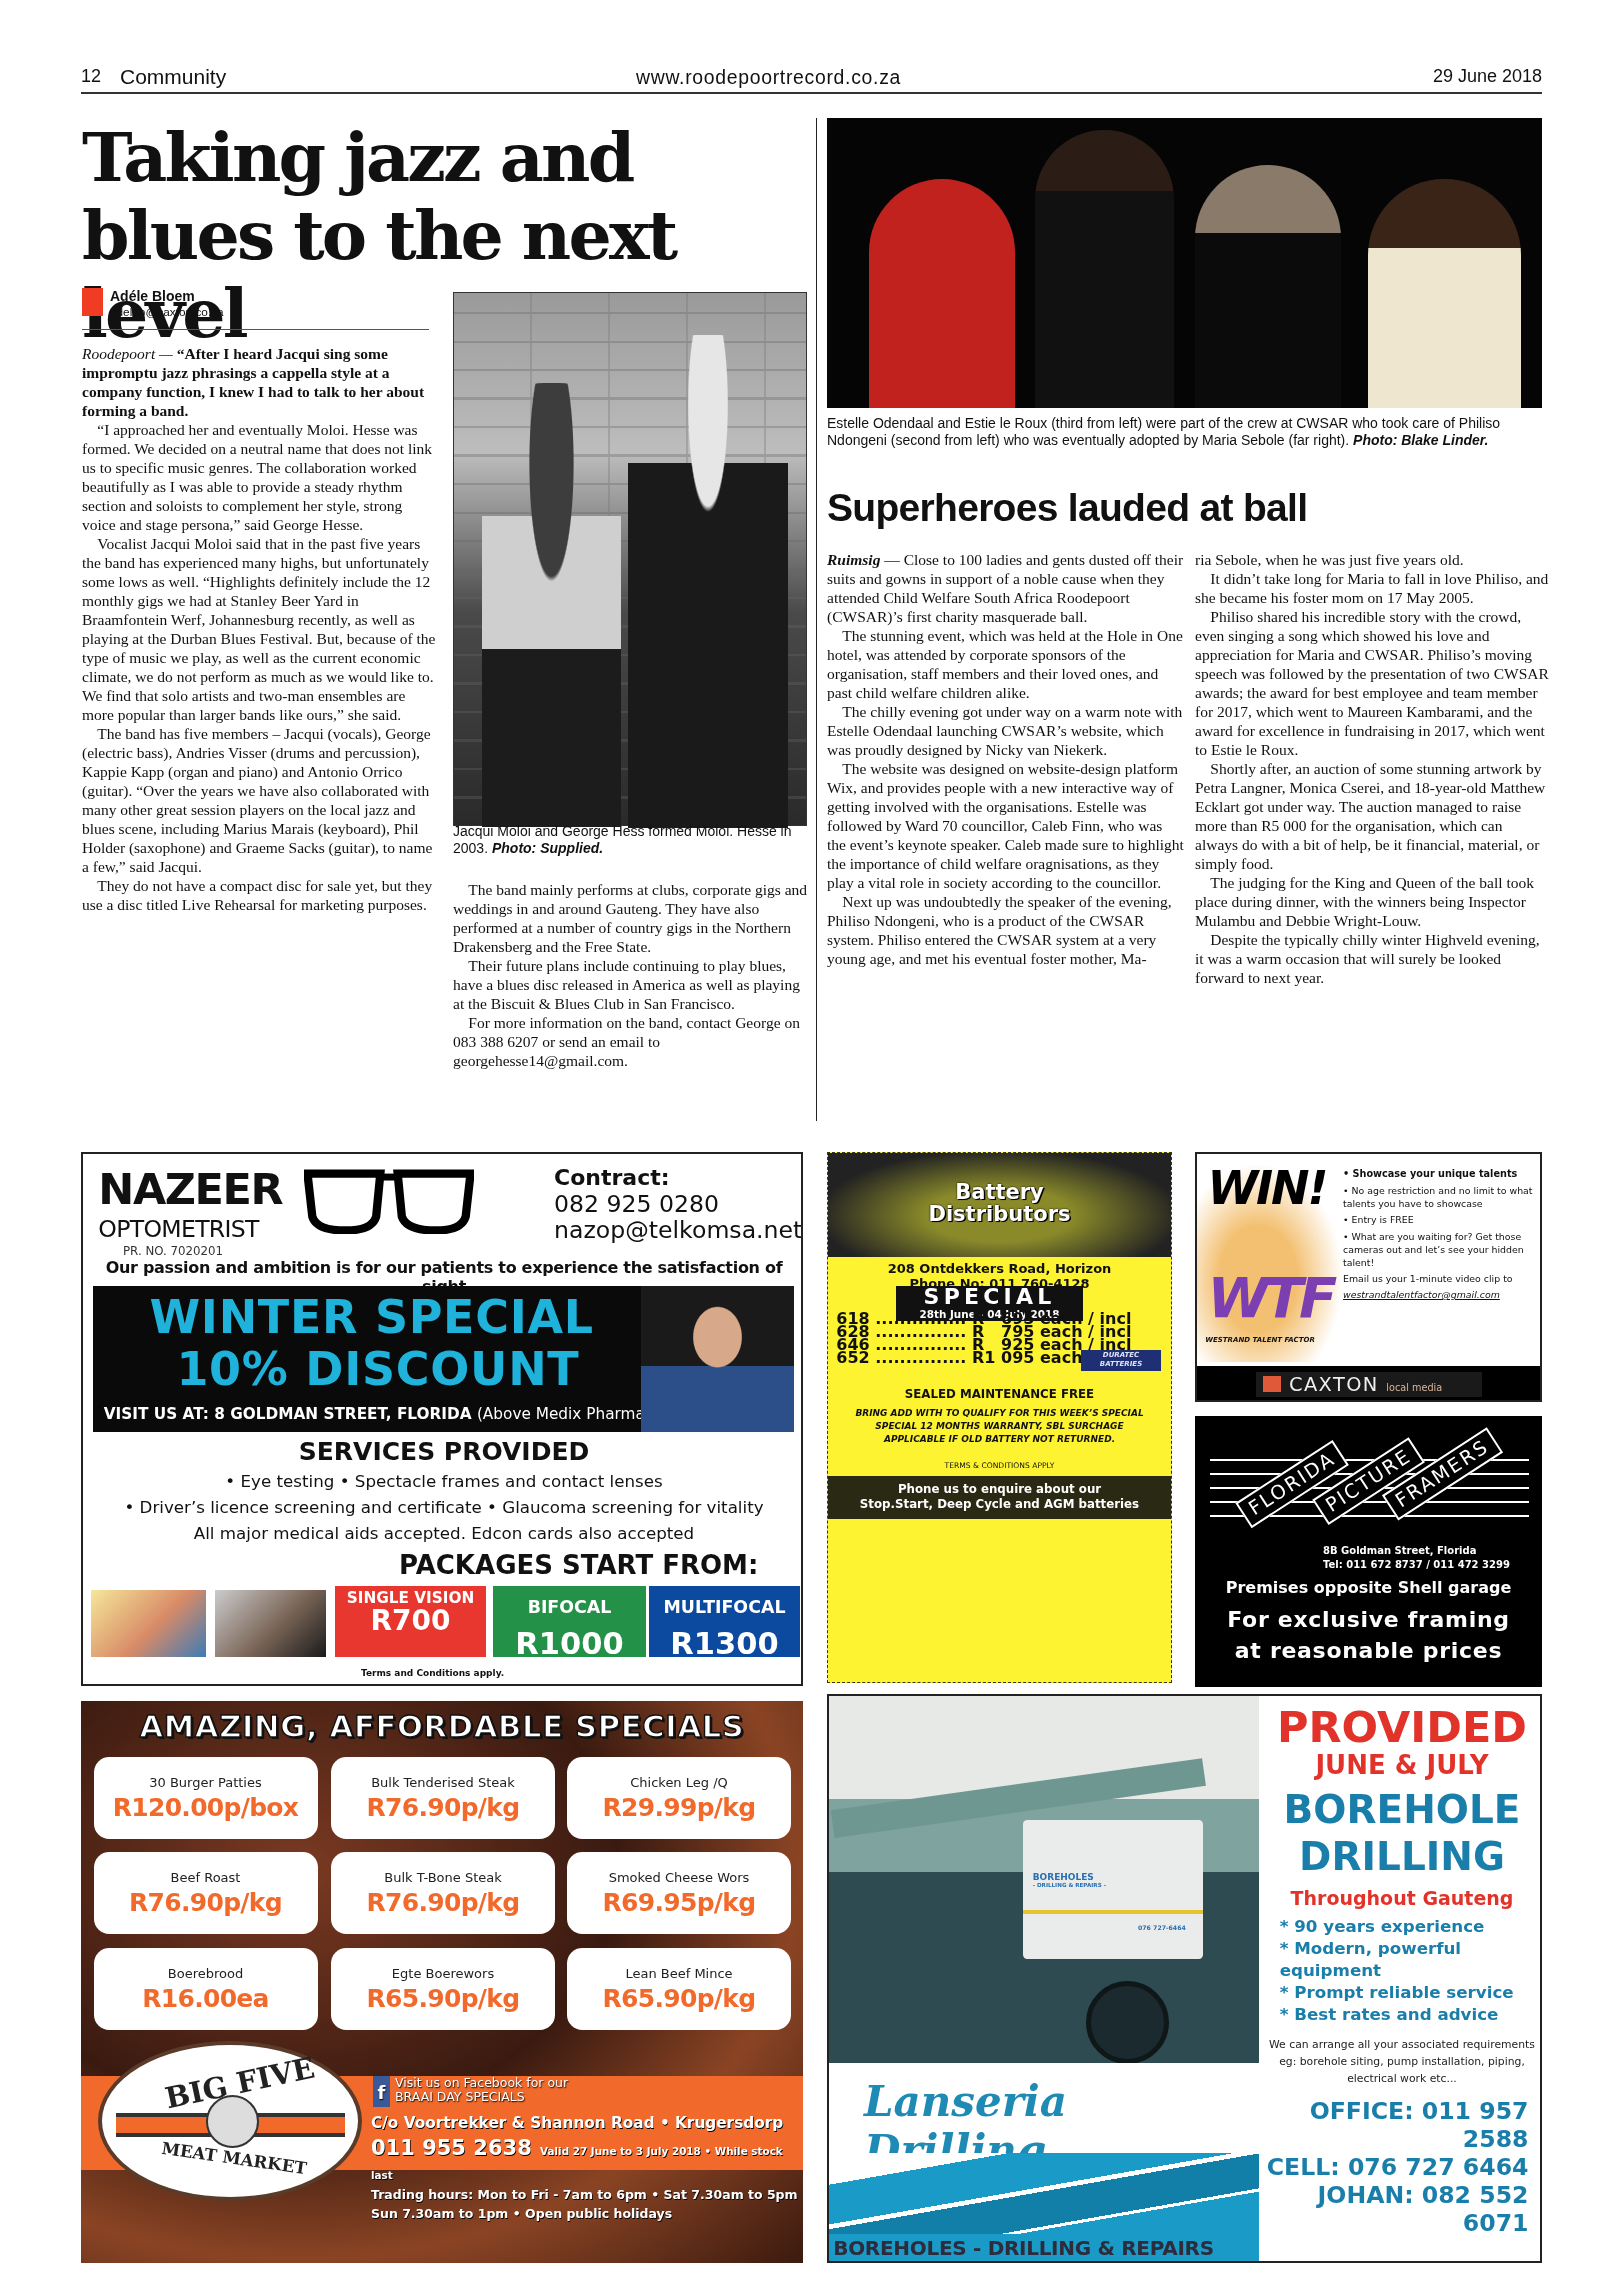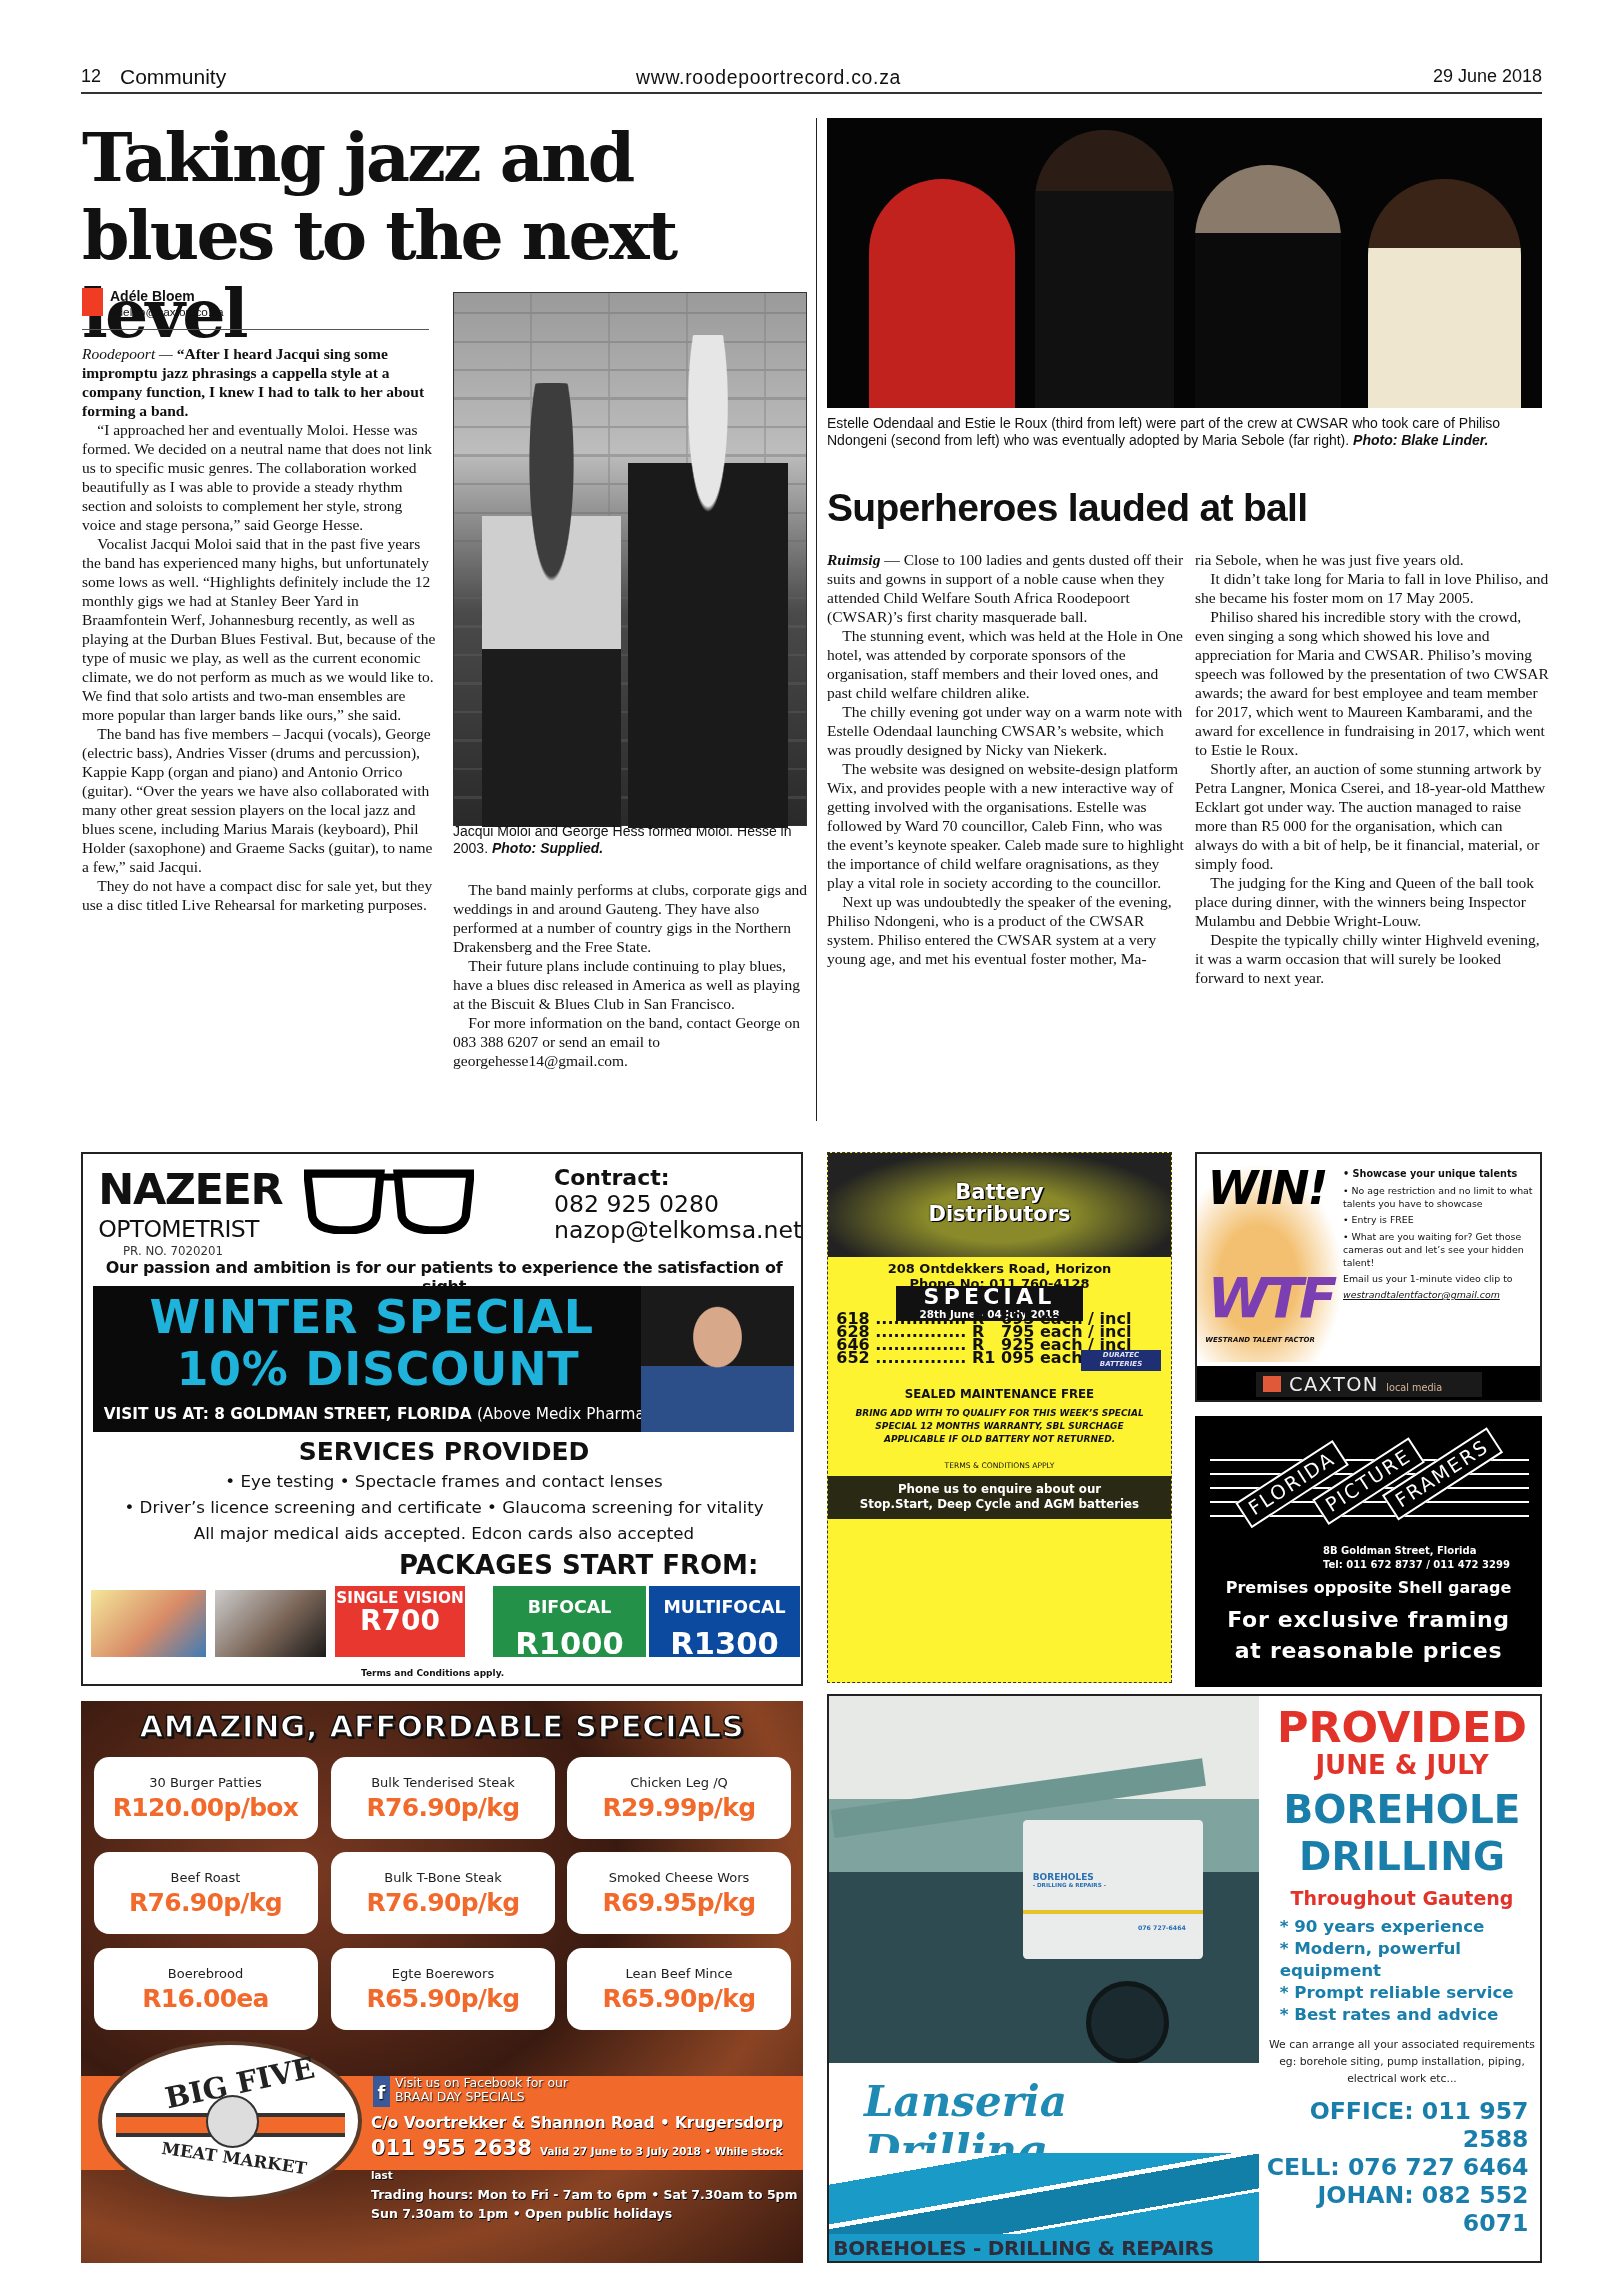--- a/index.html
+++ b/index.html
@@ -57,21 +57,21 @@
   .naz-banner .w2 { position: absolute; left: 83px; top: 56px; color: #1fb3dc; font-weight: bold; font-size: 46px; letter-spacing: 0.7px; }
   .naz-banner .addr { position: absolute; left: 10.4px; top: 119px; color: #fff; font-weight: bold; font-size: 15.3px; }
   .naz-banner .addr span { font-weight: normal; }
   .naz-banner .man { position: absolute; right: 0; top: 0; width: 153px; height: 146px; background: radial-gradient(ellipse at 50% 35%, #d7a98a 0 22%, transparent 23%), linear-gradient(180deg, #1a1a1a 0 55%, #2c4f8a 55%); }
   .naz-services { position: absolute; left: 0; top: 283px; width: 722px; text-align: center; font-size: 16.7px; line-height: 26px; }
   .naz-services .h { font-weight: bold; font-size: 25px; line-height: 30.5px; }
   .naz-pk { position: absolute; left: 316px; top: 396px; font-weight: bold; font-size: 26px; }
   .naz-ph1 { position: absolute; left: 8.3px; top: 436px; width: 115px; height: 67px; background: linear-gradient(135deg,#f5e79a,#d88b67 55%,#3e7bb6); }
   .naz-ph2 { position: absolute; left: 132px; top: 436px; width: 111px; height: 67px; background: linear-gradient(135deg,#ccc,#7a6557 55%,#1b1b1b); }
   .pkg { position: absolute; top: 432px; height: 71px; color: #fff; font-weight: bold; text-align: center; line-height: 1; }
-  .pkg.s { left: 252px; width: 130px; background: #e8372e; }
+  .pkg.s { left: 252px; width: 151px; background: #e8372e; }
   .pkg.b { left: 410px; width: 153px; background: #249148; }
   .pkg.m { left: 566px; width: 151px; background: #0c4aa0; }
   .pkg .t { font-size: 17.4px; margin-top: 12.5px; }
   .pkg .p { font-size: 30.5px; margin-top: 13px; }
   .pkg.s .t { margin-top: 4.2px; font-size: 15.3px; line-height: 16.7px; }
   .pkg.s .p { font-size: 28px; margin-top: 0; }
   .naz-tc { position: absolute; left: 278px; top: 514px; font-size: 9px; font-weight: bold; }
 
   .ad-bat { top: 1152px; left: 827px; width: 345px; height: 531px; background: #fdf331; border: 1.4px dashed #333; font-family: "DejaVu Sans", sans-serif; text-align: center; }
   .bat-top { position: absolute; left: 0; top: 0; width: 100%; height: 104px; background: radial-gradient(ellipse at 50% 60%, #8a8a2a 0 30%, #222 75%); }

